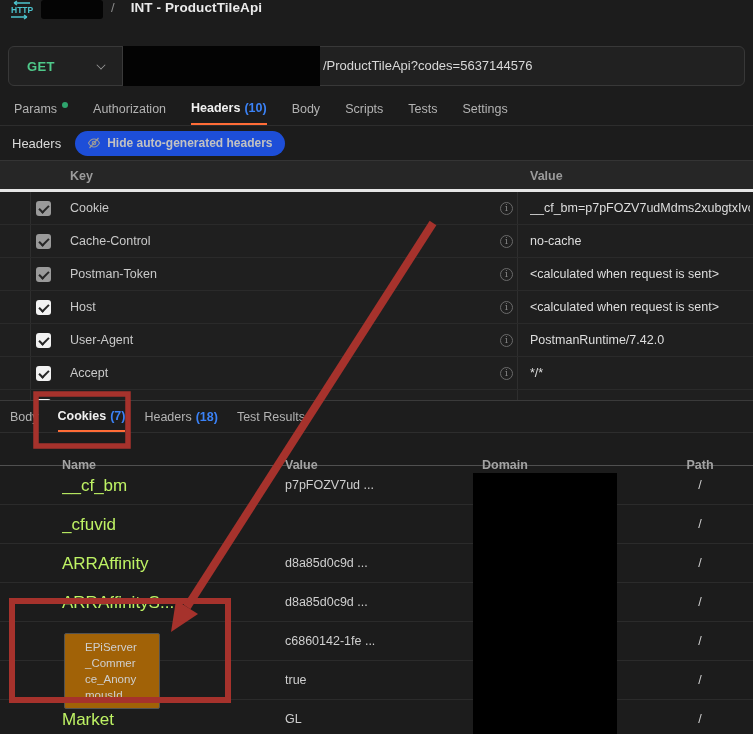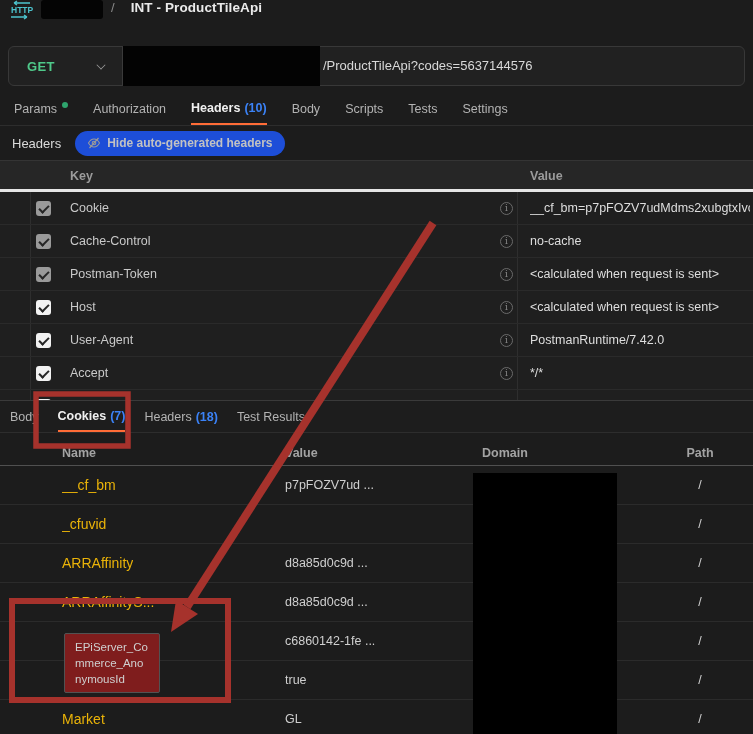--- a/index.html
+++ b/index.html
@@ -58,36 +58,36 @@
   .info-icon::after { content:"i"; }
   .ht-val { position:absolute; left:530px; top:0; height:33px; line-height:33px; width:220px;
     font-size:12.5px; color:#dedede; white-space:nowrap; overflow:hidden; }
   .ht-partial { position:relative; height:10px; overflow:hidden; }
   
   .resp-tabs { position:absolute; top:400px; left:0; width:753px; height:33px; background:#1d1d1d;
     border-top:1px solid #3a3a3a; border-bottom:1px solid #2d2d2d;
     display:flex; align-items:stretch; gap:19px; padding-left:10px; }
   
   .ctable-head { position:absolute; top:433px; left:0; width:753px; height:33px; border-bottom:1px solid #505050; }
-  .ch { position:absolute; top:4px; height:33px; line-height:33px; font-size:12.5px; font-weight:bold; color:#a3a3a3; }
+  .ch { position:absolute; top:16px; height:33px; line-height:33px; font-size:12.5px; font-weight:bold; color:#a3a3a3; }
   .ch-name { left:62px; } .ch-value { left:285px; }
   .ch-domain { left:460px; width:90px; text-align:center; }
   .ch-path { left:660px; width:80px; text-align:center; }
   .ctable { position:absolute; top:466px; left:0; width:753px; height:268px; }
   .c-row { position:relative; height:39px; border-bottom:1px solid #2b2b2b; }
-  .c-name { position:absolute; left:62px; top:0; height:39px; line-height:39px; font-size:14px;
-    color:#eab308; max-width:170px; white-space:nowrap; overflow:hidden; }
+  .c-name { position:absolute; left:62px; top:0; height:39px; line-height:39px; font-size:17px;
+    color:#bef264; max-width:170px; white-space:nowrap; overflow:hidden; }
   .c-val { position:absolute; left:285px; top:0; height:39px; line-height:39px; font-size:12.5px;
     color:#cfcfcf; max-width:175px; white-space:nowrap; overflow:hidden; }
   .c-path { position:absolute; left:660px; top:0; width:80px; height:39px; line-height:39px;
     font-size:12.5px; color:#cfcfcf; text-align:center; }
   
   .domain-redact { position:absolute; left:473px; top:473px; width:144px; height:261px; background:#000; z-index:30; }
-  .tooltip { position:absolute; left:64px; top:633px; width:96px; background:#7f1d1d;
-    border:1px solid #525252; border-radius:2px; padding:5px 10px; z-index:35;
+  .tooltip { position:absolute; left:64px; top:633px; width:96px; background:#a16207;
+    border:1px solid #525252; border-radius:2px; padding:5px 20px; z-index:35;
     font-size:11.5px; line-height:16px; color:#cfcfcf; word-break:break-all; }
   .anno { position:absolute; left:0; top:0; z-index:50; pointer-events:none; }
 </style>
 </head>
 <body>
 
 <div id="screen">
 
   <div class="topbar">
     <svg width="25" height="20" viewBox="0 0 25 20">

